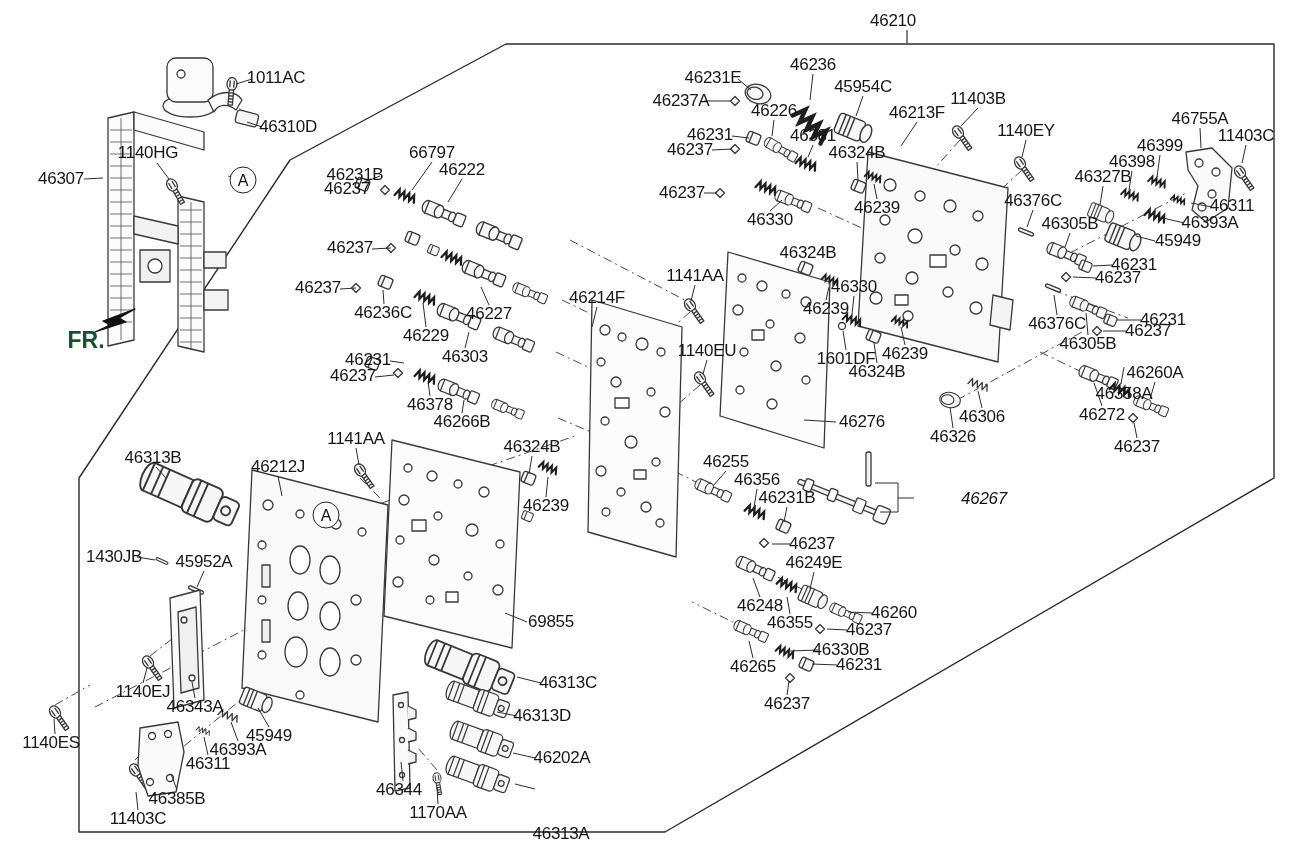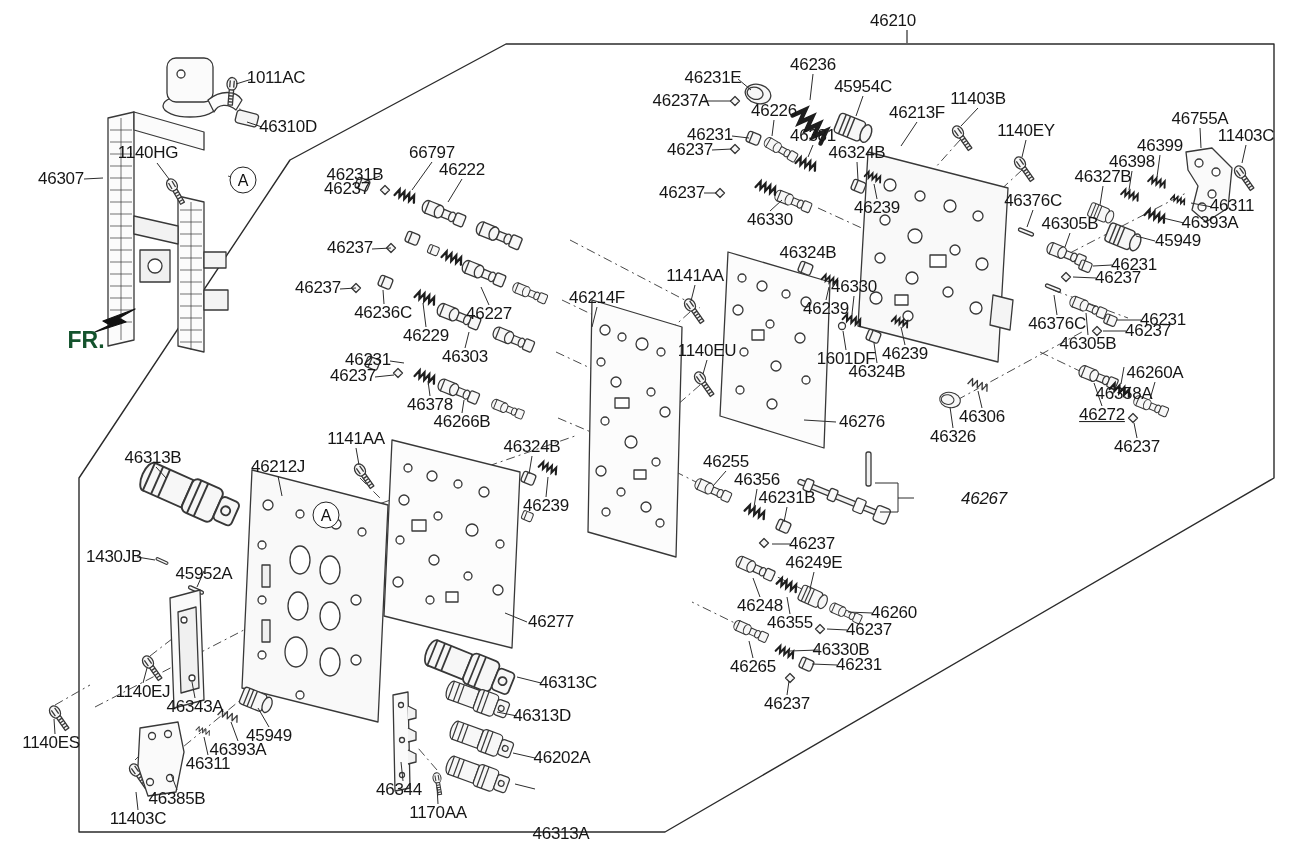--- a/index.html
+++ b/index.html
@@ -441,30 +441,30 @@
       <div class="plbl" style="left: 877px; top: 372px;">46324B</div>
       <div class="plbl" style="left: 862px; top: 422px;">46276</div>
       <div class="plbl" style="left: 982px; top: 417px;">46306</div>
       <div class="plbl" style="left: 953px; top: 437px;">46326</div>
       <div class="plbl" style="left: 1057px; top: 324px;">46376C</div>
       <div class="plbl" style="left: 1163px; top: 320px;">46231</div>
       <div class="plbl" style="left: 1148px; top: 331px;">46237</div>
       <div class="plbl" style="left: 1088px; top: 344px;">46305B</div>
       <div class="plbl" style="left: 1124px; top: 358px; margin-top: 36px;">46358A</div>
       <div class="plbl" style="left: 1155px; top: 373px;">46260A</div>
-      <div class="plbl" style="left: 1102px; top: 415px; text-decoration: underline;">46272</div>
+      <div class="plbl" style="left: 1102px; top: 415px;">46272</div>
       <div class="plbl" style="left: 1137px; top: 447px;">46237</div>
       <div class="plbl" style="left: 153px; top: 458px;">46313B</div>
       <div class="plbl" style="left: 278px; top: 467px;">46212J</div>
       <div class="plbl" style="left: 114px; top: 557px;">1430JB</div>
-      <div class="plbl" style="left: 204px; top: 562px; margin-top: 12px;">45952A</div>
+      <div class="plbl" style="left: 204px; top: 562px;">45952A</div>
       <div class="plbl" style="left: 356px; top: 439px;">1141AA</div>
       <div class="plbl" style="left: 532px; top: 447px;">46324B</div>
       <div class="plbl" style="left: 546px; top: 506px;">46239</div>
-      <div class="plbl" style="left: 551px; top: 622px;">46277</div>
+      <div class="plbl" style="left: 551px; top: 622px;">69855</div>
       <div class="plbl" style="left: 568px; top: 683px;">46313C</div>
       <div class="plbl" style="left: 542px; top: 716px;">46313D</div>
       <div class="plbl" style="left: 562px; top: 758px;">46202A</div>
       <div class="plbl" style="left: 561px; top: 834px;">46313A</div>
       <div class="plbl" style="left: 399px; top: 790px;">46344</div>
       <div class="plbl" style="left: 438px; top: 813px;">1170AA</div>
       <div class="plbl" style="left: 143px; top: 692px;">1140EJ</div>
       <div class="plbl" style="left: 195px; top: 707px;">46343A</div>
       <div class="plbl" style="left: 51px; top: 743px;">1140ES</div>
       <div class="plbl" style="left: 269px; top: 736px;">45949</div>

